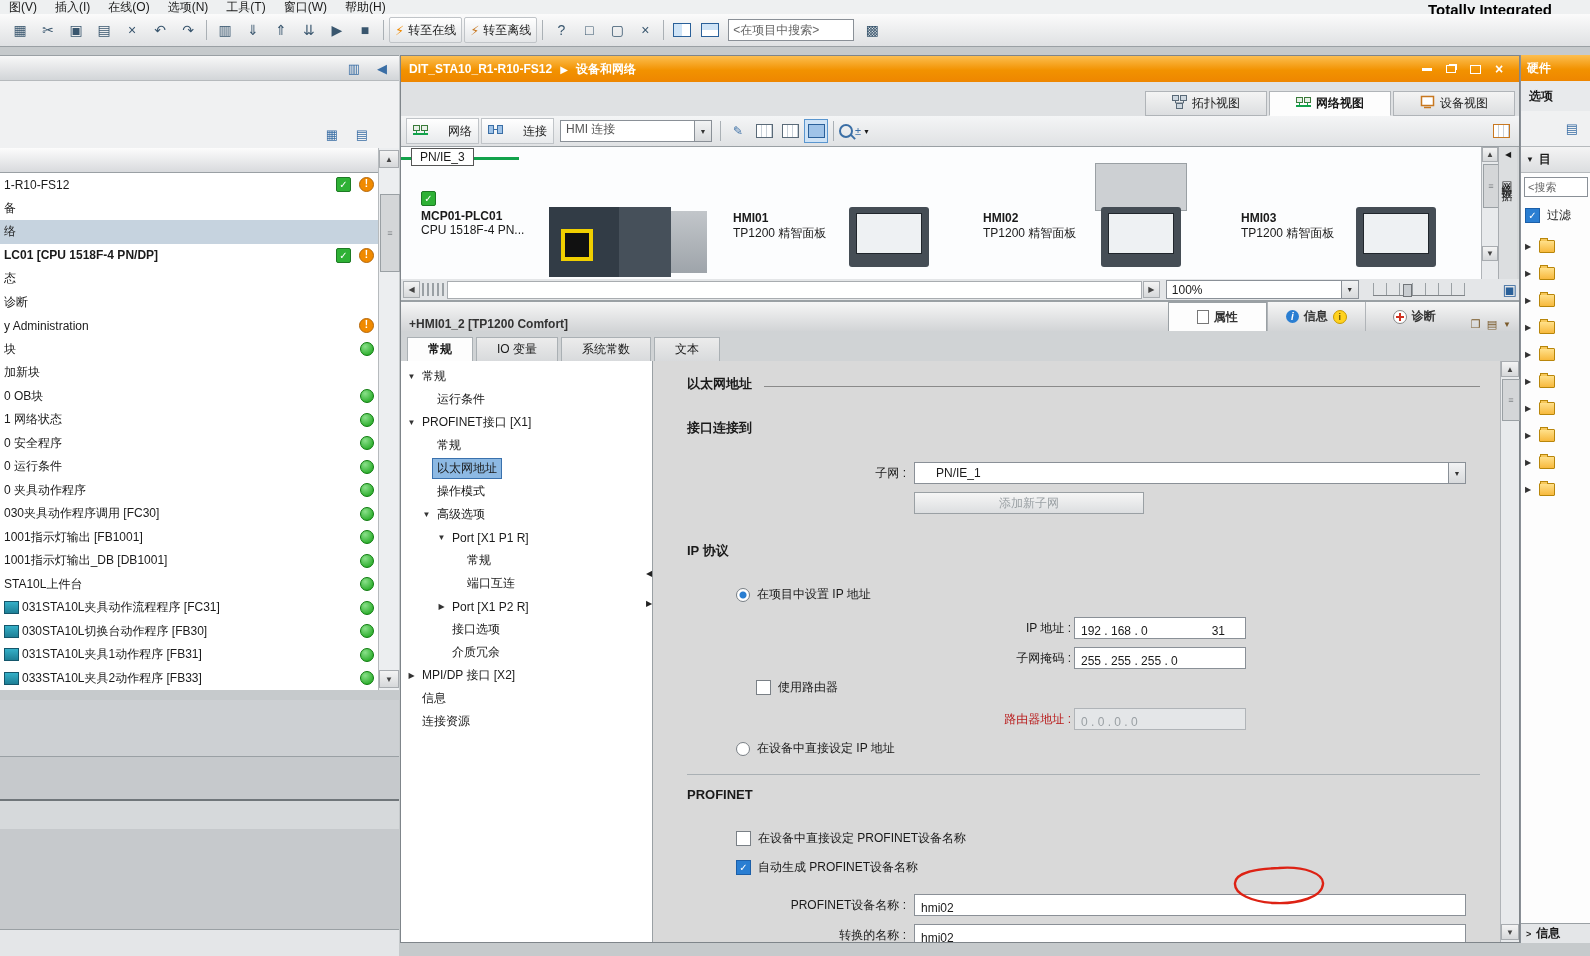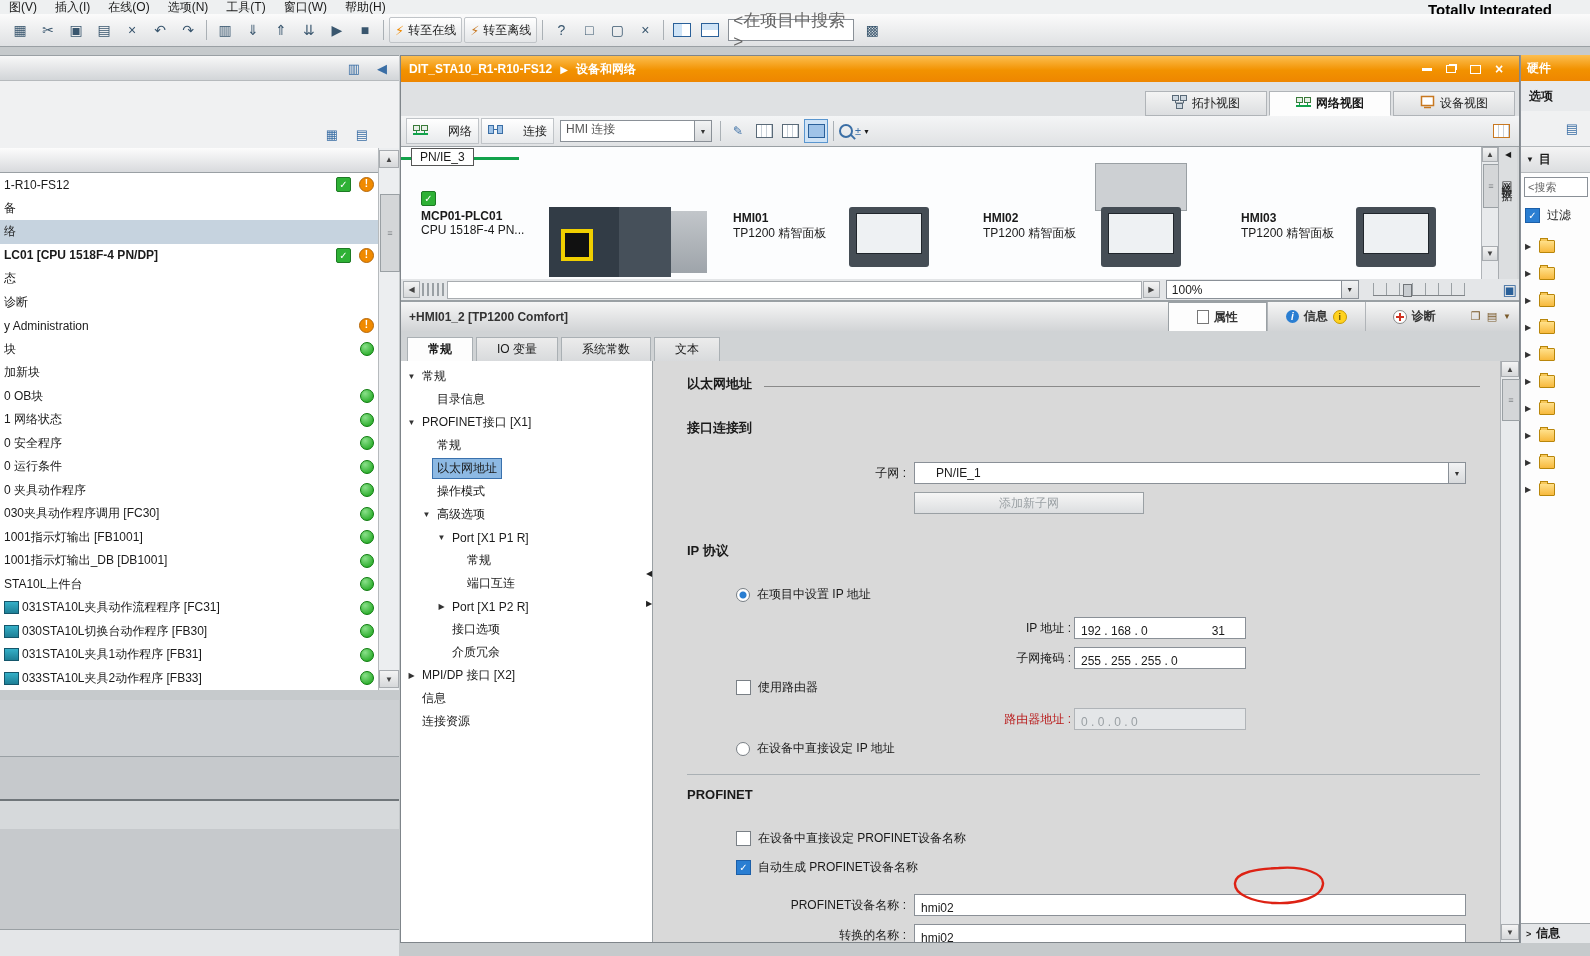--- a/index.html
+++ b/index.html
@@ -19,21 +19,21 @@
            background:linear-gradient(#fbfbfb,#dfe1e3);border-bottom:1px solid #9aa0a4;
            display:flex;align-items:center;padding-left:6px}
   .tbg{display:flex;align-items:center}
   .tb{height:24px;min-width:24px;display:flex;align-items:center;justify-content:center;
       margin:0 1px;color:#39566e;font-size:14px;border:1px solid transparent;border-radius:2px}
   .tb.lbl{padding:0 5px;gap:4px;color:#1a1a1a;font-size:12px;border:1px solid #c0c4c8;background:linear-gradient(#fff,#e4e6e8)}
   .bolt{color:#f08a00;font-size:13px}
   .bolt.off{color:#c87820}
   .tsep{width:1px;height:20px;background:#aab0b5;margin:0 4px}
   .tsearch{width:116px;height:20px;border:1px solid #8a9097;background:#fff;color:#666;
-           font-size:17px;display:flex;align-items:center;padding:0 4px;margin:0 4px}
+           font-size:12px;display:flex;align-items:center;padding:0 4px;margin:0 4px}
   .ic-split{width:16px;height:12px;border:1px solid #2a6099;background:linear-gradient(90deg,#cfe4f7 50%,#fff 50%)}
   .ic-splitv{width:16px;height:12px;border:1px solid #2a6099;background:linear-gradient(#cfe4f7 50%,#fff 50%)}
 
   
   #lp-head{left:0;top:55px;width:399px;height:26px;background:linear-gradient(#f8f8f8,#d2d5d8);
            border-top:1px solid #9aa0a4;border-bottom:1px solid #b6babd;box-sizing:border-box;
            display:flex;align-items:center;justify-content:flex-end;padding-right:6px;gap:6px}
   #lp-mid{left:0;top:81px;width:399px;height:67px;background:#f0f1f2;display:flex;align-items:flex-end;
           justify-content:flex-end;padding:0 26px 4px 0;box-sizing:border-box;gap:8px}
   .ibox{width:22px;height:20px;display:flex;align-items:center;justify-content:center;
@@ -123,21 +123,21 @@
           margin-left:6px;box-sizing:border-box;flex:none}
   .zslider{width:92px;height:12px;position:relative;margin-left:14px;flex:none;
            border-bottom:1px solid #808488;
            background:repeating-linear-gradient(90deg,#9aa0a4 0 1px,transparent 1px 13px)}
   .zhandle{position:absolute;left:30px;top:1px;width:7px;height:11px;background:#c8ccd0;border:1px solid #707478}
   .fit-icon{margin-left:38px;color:#2a6099;font-size:15px;flex:none}
 
   
   #prop{left:0;top:245px;width:1118px;height:641px;background:#d9d9d9;position:absolute}
   #prop-title{left:0;top:0;width:1118px;height:30px;background:linear-gradient(#f6f6f6,#d2d4d6);
-              border-top:1px solid #9aa0a4;display:flex;align-items:center;padding-left:8px;
+              border-top:1px solid #9aa0a4;display:flex;align-items:flex-end;padding-left:8px;
               box-sizing:border-box;font-weight:bold;color:#333;position:absolute}
   #prop-tabs{margin-left:auto;display:flex;height:100%}
   .ptab{width:97px;display:flex;align-items:center;justify-content:center;gap:5px;border-left:1px solid #b0b4b8;font-weight:bold}
   .ptab.act{background:#fdfdfd;border:1px solid #9aa0a4;border-bottom:none}
   .pticon-info{width:13px;height:13px;border-radius:50%;background:#2a7ed2;color:#fff;font-size:10px;
                line-height:13px;text-align:center;font-style:italic;font-weight:bold}
   .pticon-prop{width:10px;height:12px;background:#fff;border:1px solid #777}
   .pticon-diag{width:12px;height:12px;border-radius:50%;background:#fff;border:1px solid #888;position:relative}
   .pticon-diag::before{content:"";position:absolute;left:5px;top:2px;width:2px;height:8px;background:#d03020}
   .pticon-diag::after{content:"";position:absolute;left:2px;top:5px;width:8px;height:2px;background:#d03020}
@@ -667,21 +667,21 @@
           <span class="stab">系统常数</span>
           <span class="stab">文本</span>
         </div>
       <div id="prop-nav">
           <div class="nrow" style="padding-left: 4px;">
             <span class="exp">▼</span>
             <span class="nlbl">常规</span>
           </div>
           <div class="nrow" style="padding-left: 19px;">
             <span class="exp"></span>
-            <span class="nlbl">目录信息</span>
+            <span class="nlbl">运行条件</span>
           </div>
           <div class="nrow" style="padding-left: 4px;">
             <span class="exp">▼</span>
             <span class="nlbl">PROFINET接口 [X1]</span>
           </div>
           <div class="nrow" style="padding-left: 19px;">
             <span class="exp"></span>
             <span class="nlbl">常规</span>
           </div>
           <div class="nrow" style="padding-left: 19px;">
@@ -770,21 +770,21 @@
           <svg id="red-circle" width="104" height="44">
             <path d="M52 5 C78 3 97 11 96 21 C95 34 72 41 48 40 C25 39 7 31 8 20 C9 9 30 6 52 5" stroke="#dd2214" stroke-width="2.4" fill="none" stroke-linecap="round"></path>
           </svg>
         </div>
         <div class="frow" style="margin-top:8px">
           <span class="flabel2">子网掩码 :</span>
           <span class="inp" style="width:172px">
             <span>255 . 255 . 255 . 0</span>
           </span>
         </div>
-        <div class="frow" style="margin-top:10px;margin-left:49px">
+        <div class="frow" style="margin-top:10px;margin-left:69px">
           <span class="cb"></span>
           <span>使用路由器</span>
         </div>
         <div class="frow" style="margin-top:12px">
           <span class="flabel2 dis-t">路由器地址 :</span>
           <span class="inp dis" style="width:172px">
             <span>0 . 0 . 0 . 0</span>
           </span>
         </div>
         <div class="frow" style="margin-top:10px;margin-left:49px">

